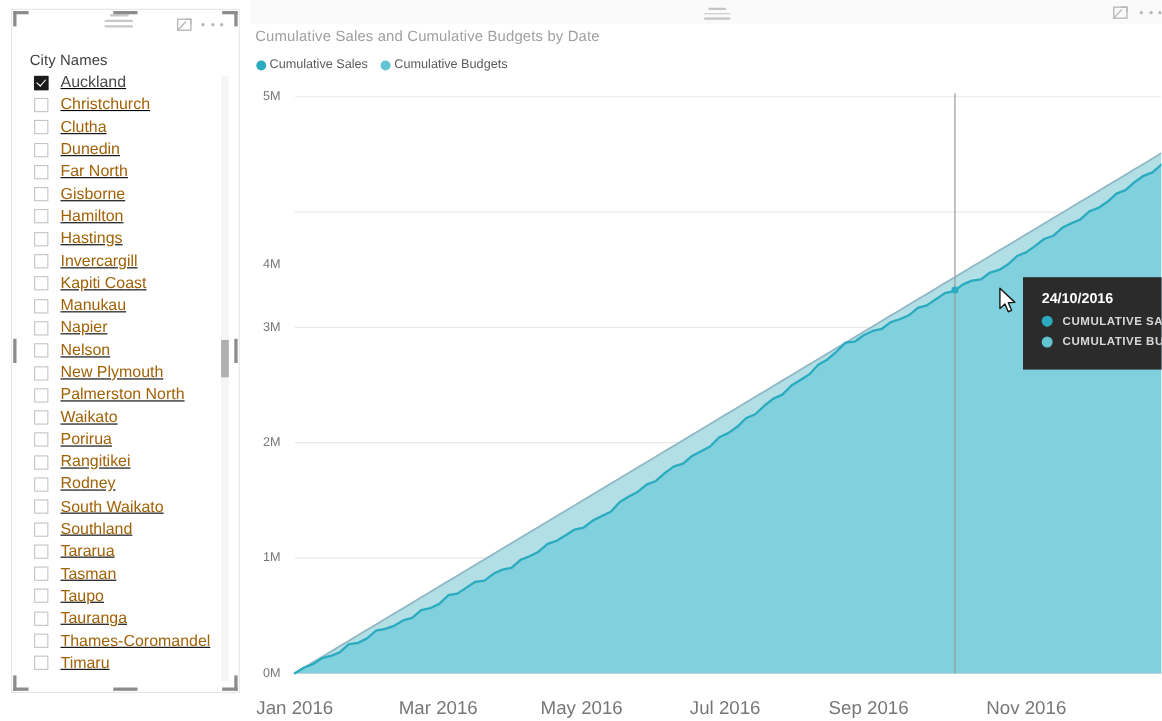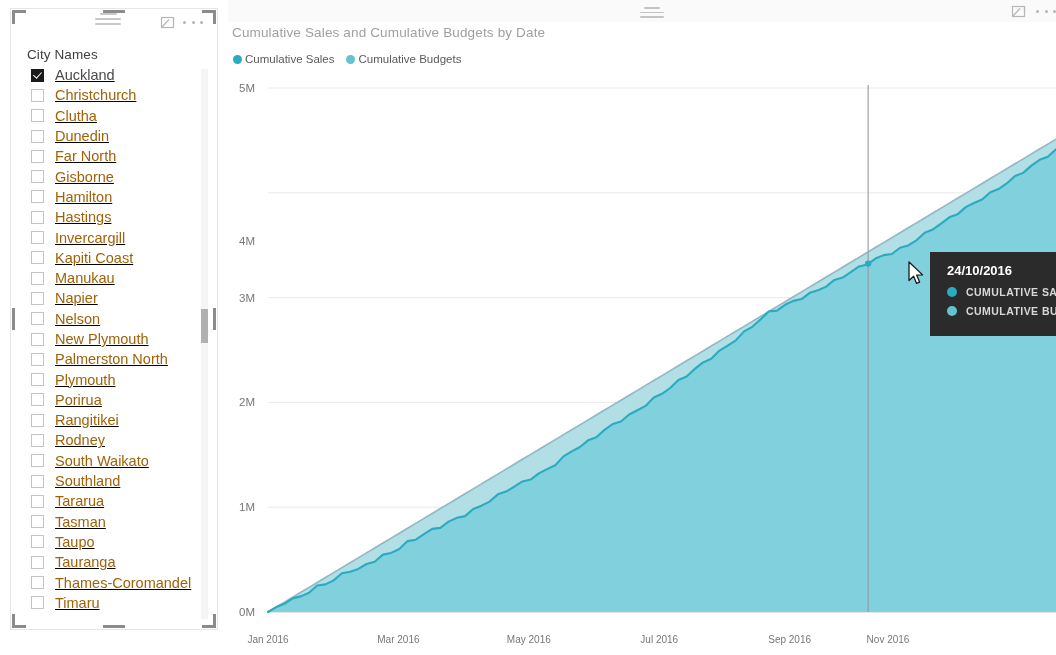--- a/index.html
+++ b/index.html
@@ -251,21 +251,21 @@
     left: 4px;
     width: 30px;
     text-align: center;
     font-size: 11.5px;
     color: #777777;
     transform: translateY(-50%);
   }
   .xtick {
     position: absolute;
     top: 634px;
-    font-size: 10px;
+    font-size: 17px;
     color: #777777;
     transform: translateX(-50%);
     white-space: nowrap;
   }
 
   
   #tooltip {
     position: absolute;
     left: 930px;
     top: 252px;
@@ -404,21 +404,21 @@
       <div class="slicer-item">
         <div class="cbox"></div>
         <span class="slicer-label">New Plymouth</span>
       </div>
       <div class="slicer-item">
         <div class="cbox"></div>
         <span class="slicer-label">Palmerston North</span>
       </div>
       <div class="slicer-item">
         <div class="cbox"></div>
-        <span class="slicer-label">Plymouth</span>
+        <span class="slicer-label">Waikato</span>
       </div>
       <div class="slicer-item">
         <div class="cbox"></div>
         <span class="slicer-label">Porirua</span>
       </div>
       <div class="slicer-item">
         <div class="cbox"></div>
         <span class="slicer-label">Rangitikei</span>
       </div>
       <div class="slicer-item">
@@ -521,21 +521,21 @@
       <div class="ytick" style="top: 227.6px;">3M</div>
       <div class="ytick" style="top: 122.8px; margin-top: 48px;">4M</div>
       <div class="ytick" style="top: 18px;">5M</div>
     </div>
 
 <div class="xtick" style="left: 40px;">Jan 2016</div>
     <div class="xtick" style="left: 170.414px;">Mar 2016</div>
     <div class="xtick" style="left: 300.828px;">May 2016</div>
     <div class="xtick" style="left: 431.242px;">Jul 2016</div>
     <div class="xtick" style="left: 561.656px;">Sep 2016</div>
-    <div class="xtick" style="left: 660px; text-align: right;">Nov 2016</div>
+    <div class="xtick" style="left: 705px; text-align: right;">Nov 2016</div>
   </div>
 
 <div id="tooltip">
   <div id="tooltip-date">24/10/2016</div>
 <div class="tt-row">
       <span class="tt-dot" style="background: rgb(43, 171, 191);"></span>
       <span class="tt-label">CUMULATIVE SALES</span>
     </div>
     <div class="tt-row">
       <span class="tt-dot" style="background: rgb(98, 196, 211);"></span>

